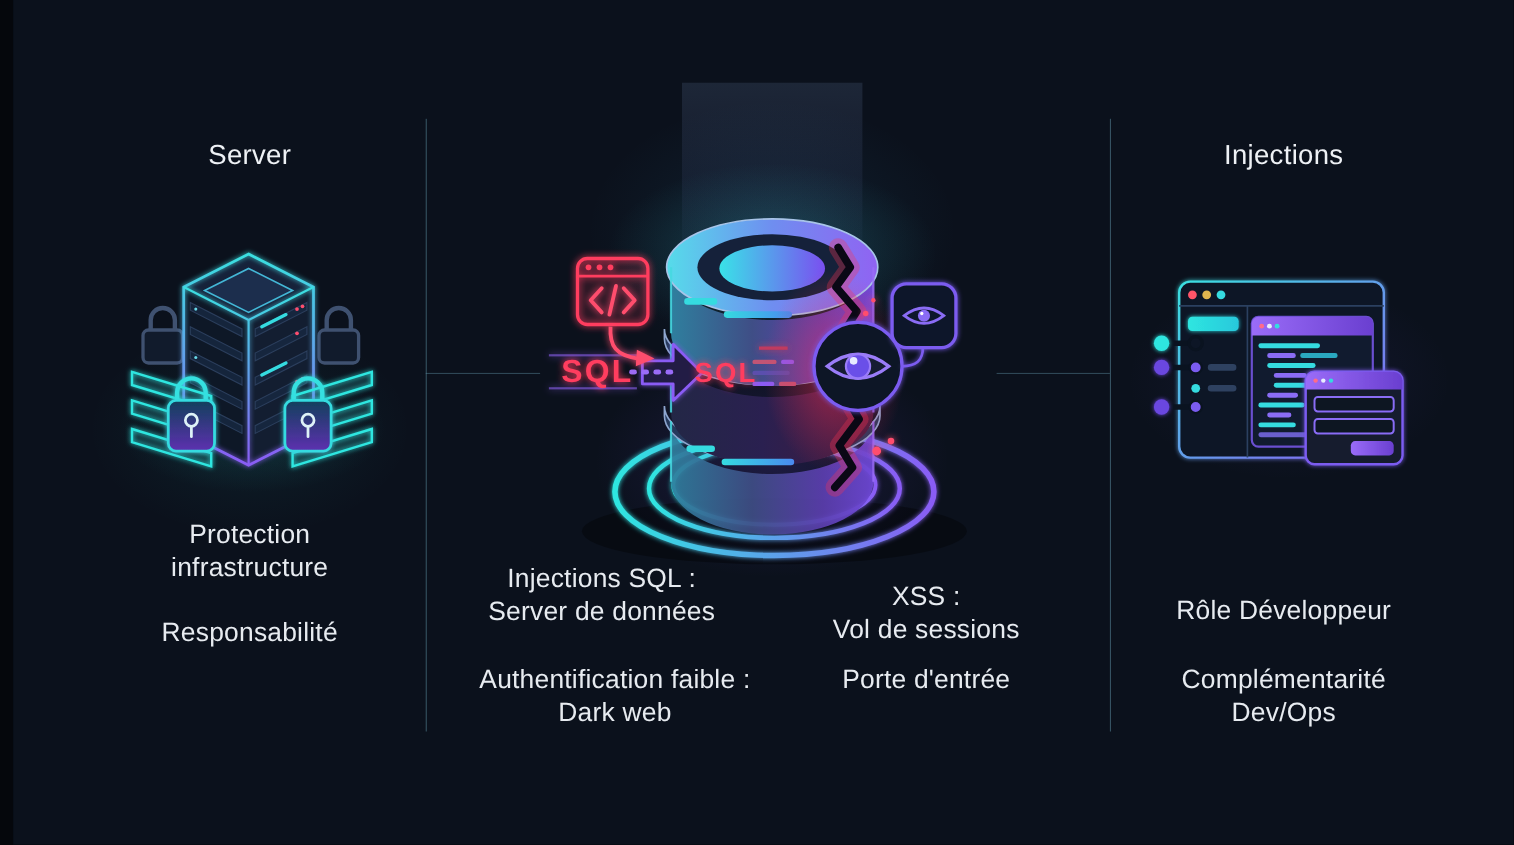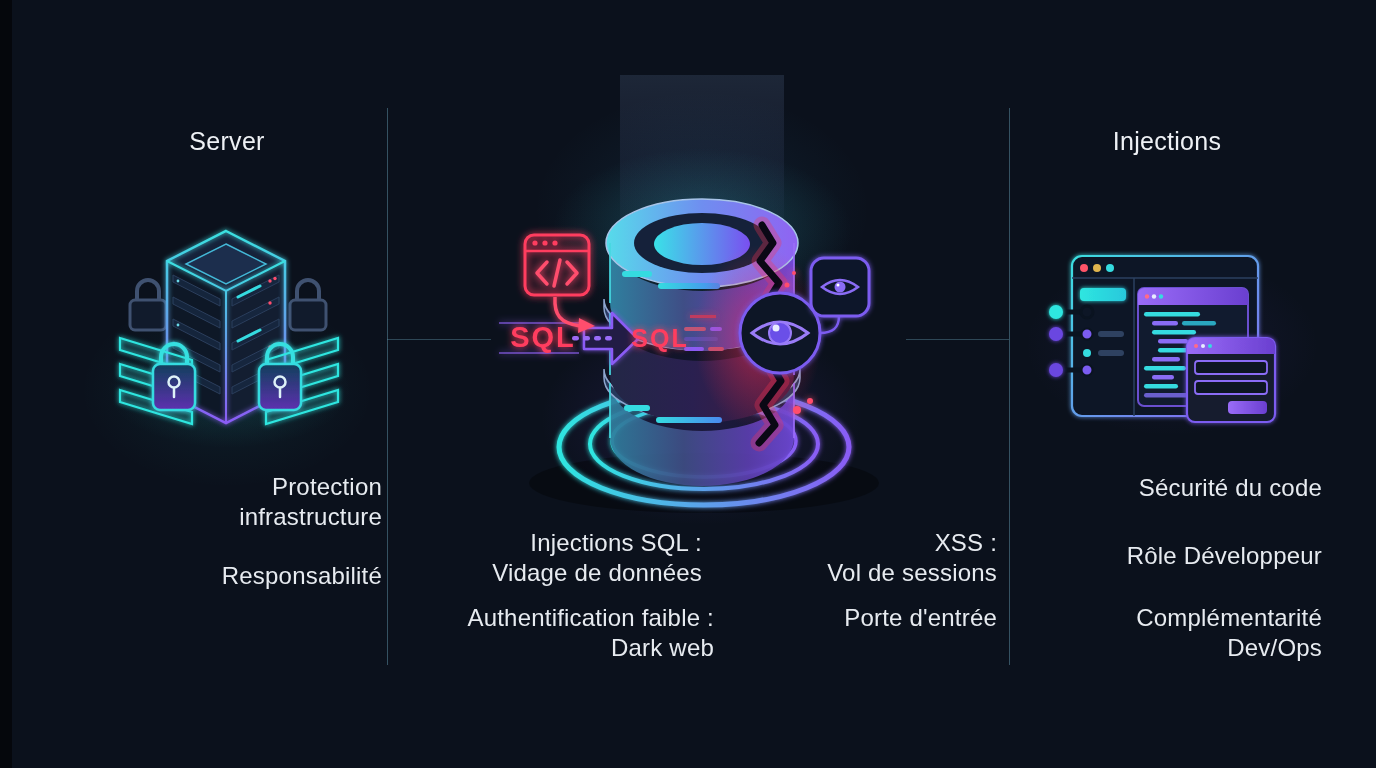--- a/index.html
+++ b/index.html
@@ -10,21 +10,21 @@
       radial-gradient(230px 150px at 690px 420px, rgba(104,66,214,0.20), transparent 70%),
       radial-gradient(240px 170px at 690px 210px, rgba(56,170,220,0.10), transparent 70%),
       radial-gradient(210px 140px at 215px 390px, rgba(46,230,224,0.07), transparent 70%),
       radial-gradient(210px 130px at 1160px 345px, rgba(104,80,230,0.10), transparent 70%),
       #0b111c;
     margin-left: 12px;
   }
   .divider-v{position:absolute;top:108px;width:1px;height:557px;background:rgba(96,148,168,0.5);}
   .divider-h{position:absolute;top:339px;height:1px;background:rgba(96,148,168,0.42);}
   .heading{position:absolute;width:300px;text-align:center;font-size:25px;letter-spacing:.3px;color:#eef1f5;}
-  .note{position:absolute;width:310px;text-align:right;font-size:24px;line-height:30px;color:#e7ebf0;letter-spacing:.2px;}
+  .note{position:absolute;width:310px;text-align:center;font-size:24px;line-height:30px;color:#e7ebf0;letter-spacing:.2px;}
   svg{position:absolute;display:block;}
   .svg-left{left:92px;top:220px;}
   .svg-center{left:430px;top:75px;}
   .svg-right{left:1028px;top:248px;}
 </style>
 </head>
 <body>
 
 <div class="stage">
 
@@ -390,40 +390,37 @@
   </svg>
 
   <div class="note" style="left:60px;top:472px">
     <div>Protection</div>
     <div>infrastructure</div>
   </div>
   <div class="note" style="left:60px;top:561px">
     <div>Responsabilité</div>
   </div>
 
-  <div class="note" style="left:380px;top:528px">
+  <div class="note" style="left:380px;top:512px">
     <div>Injections SQL :</div>
-    <div>Vidage de données</div>
+    <div>Server de données</div>
   </div>
   <div class="note" style="left:392px;top:603px">
     <div>Authentification faible :</div>
     <div>Dark web</div>
   </div>
 
   <div class="note" style="left:675px;top:528px">
     <div>XSS :</div>
     <div>Vol de sessions</div>
   </div>
   <div class="note" style="left:675px;top:603px">
     <div>Porte d'entrée</div>
   </div>
 
-  <div class="note" style="left:1000px;top:473px">
-    <div>Sécurité du code</div>
-  </div>
   <div class="note" style="left:1000px;top:541px">
     <div>Rôle Développeur</div>
   </div>
   <div class="note" style="left:1000px;top:603px">
     <div>Complémentarité</div>
     <div>Dev/Ops</div>
   </div>
 
 </div>
 

